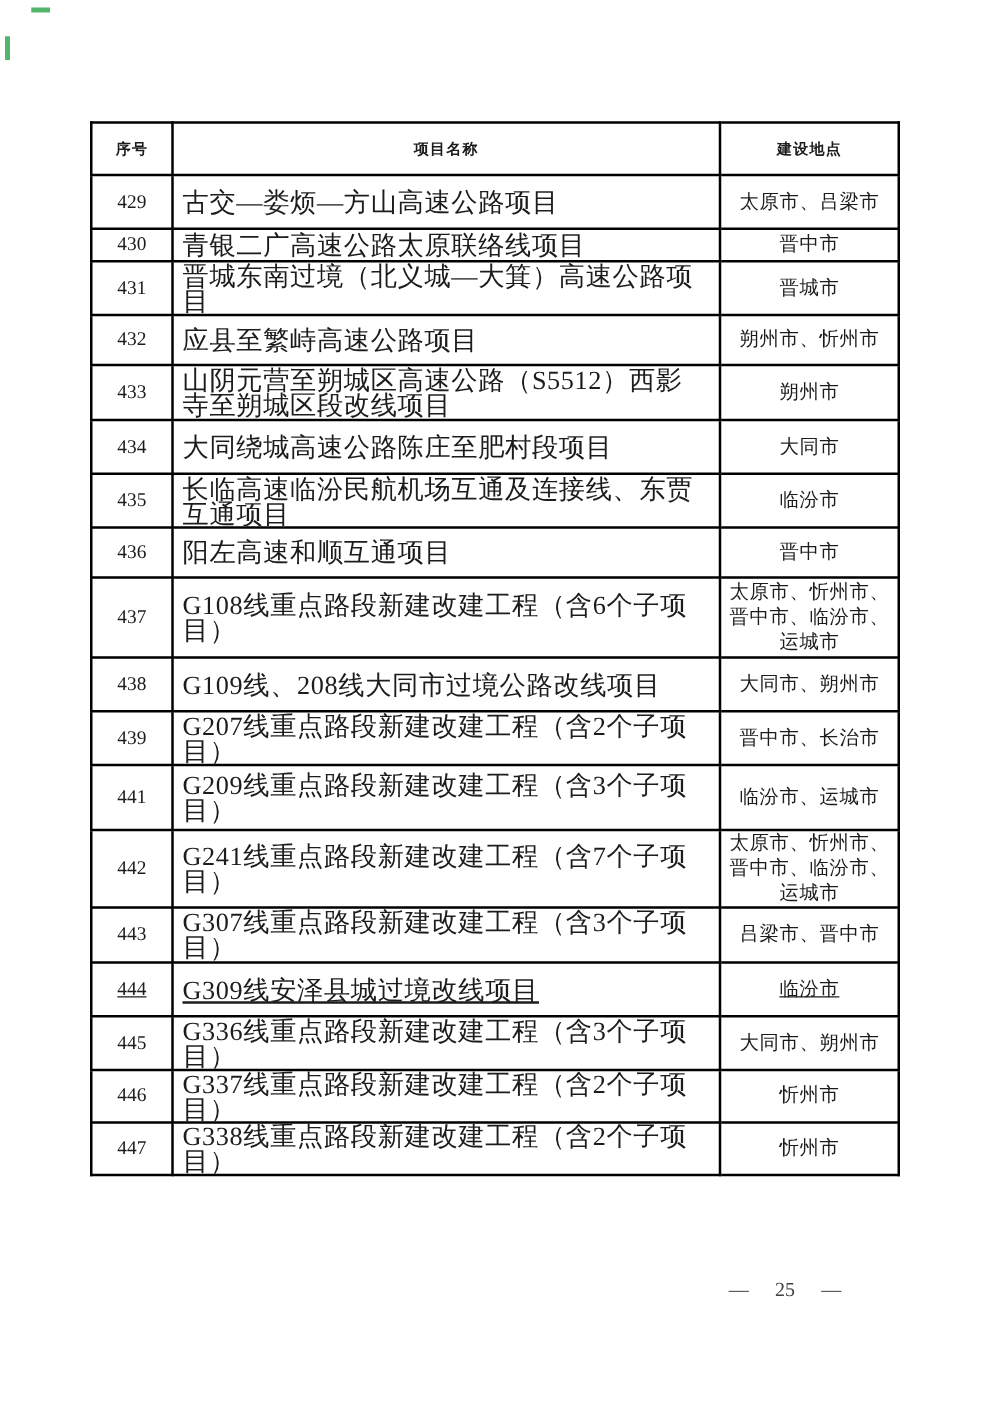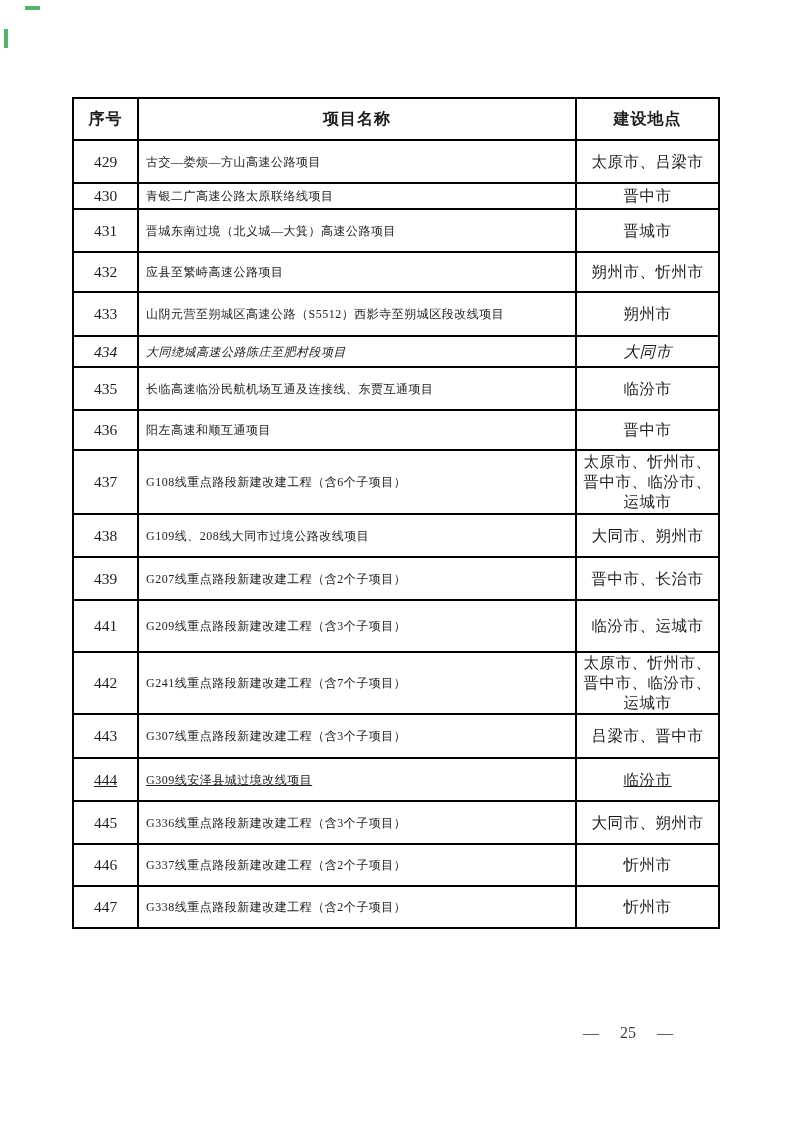--- a/index.html
+++ b/index.html
@@ -32,34 +32,34 @@
   table.projects col.c-no   { width: 65px; }
   table.projects col.c-name { width: 438px; }
   table.projects col.c-loc  { width: 143px; }
   table.projects th, table.projects td {
     border: 2px solid #000000;
     line-height: 20px;
     vertical-align: middle;
     overflow: hidden;
   }
   table.projects th {
-    font-size: 16px;
+    font-size: 12px;
     font-weight: bold;
     text-align: center;
     letter-spacing: 1px;
     padding: 0 2px;
   }
   td.cell-no {
     text-align: center;
     font-size: 15.5px;
     padding: 0 2px;
   }
   td.cell-name {
     text-align: left;
-    font-size: 12px;
+    font-size: 21px;
     letter-spacing: 0.5px;
     padding: 0 10px 0 7px;
   }
   td.cell-loc {
     text-align: center;
     font-size: 15.5px;
     letter-spacing: 0.5px;
     padding: 0 6px;
     margin-left: 16px;
   }
@@ -115,21 +115,21 @@
       <tr style="height:40px;">
         <td class="cell-no">432</td>
         <td class="cell-name">应县至繁峙高速公路项目</td>
         <td class="cell-loc">朔州市、忻州市</td>
       </tr>
       <tr style="height:44px;">
         <td class="cell-no">433</td>
         <td class="cell-name">山阴元营至朔城区高速公路（S5512）西影寺至朔城区段改线项目</td>
         <td class="cell-loc">朔州市</td>
       </tr>
-      <tr style="height:31px;font-style:italic;">
+      <tr style="height:43px;">
         <td class="cell-no">434</td>
         <td class="cell-name">大同绕城高速公路陈庄至肥村段项目</td>
         <td class="cell-loc">大同市</td>
       </tr>
       <tr style="height:43px;">
         <td class="cell-no">435</td>
         <td class="cell-name">长临高速临汾民航机场互通及连接线、东贾互通项目</td>
         <td class="cell-loc">临汾市</td>
       </tr>
       <tr style="height:40px;">

